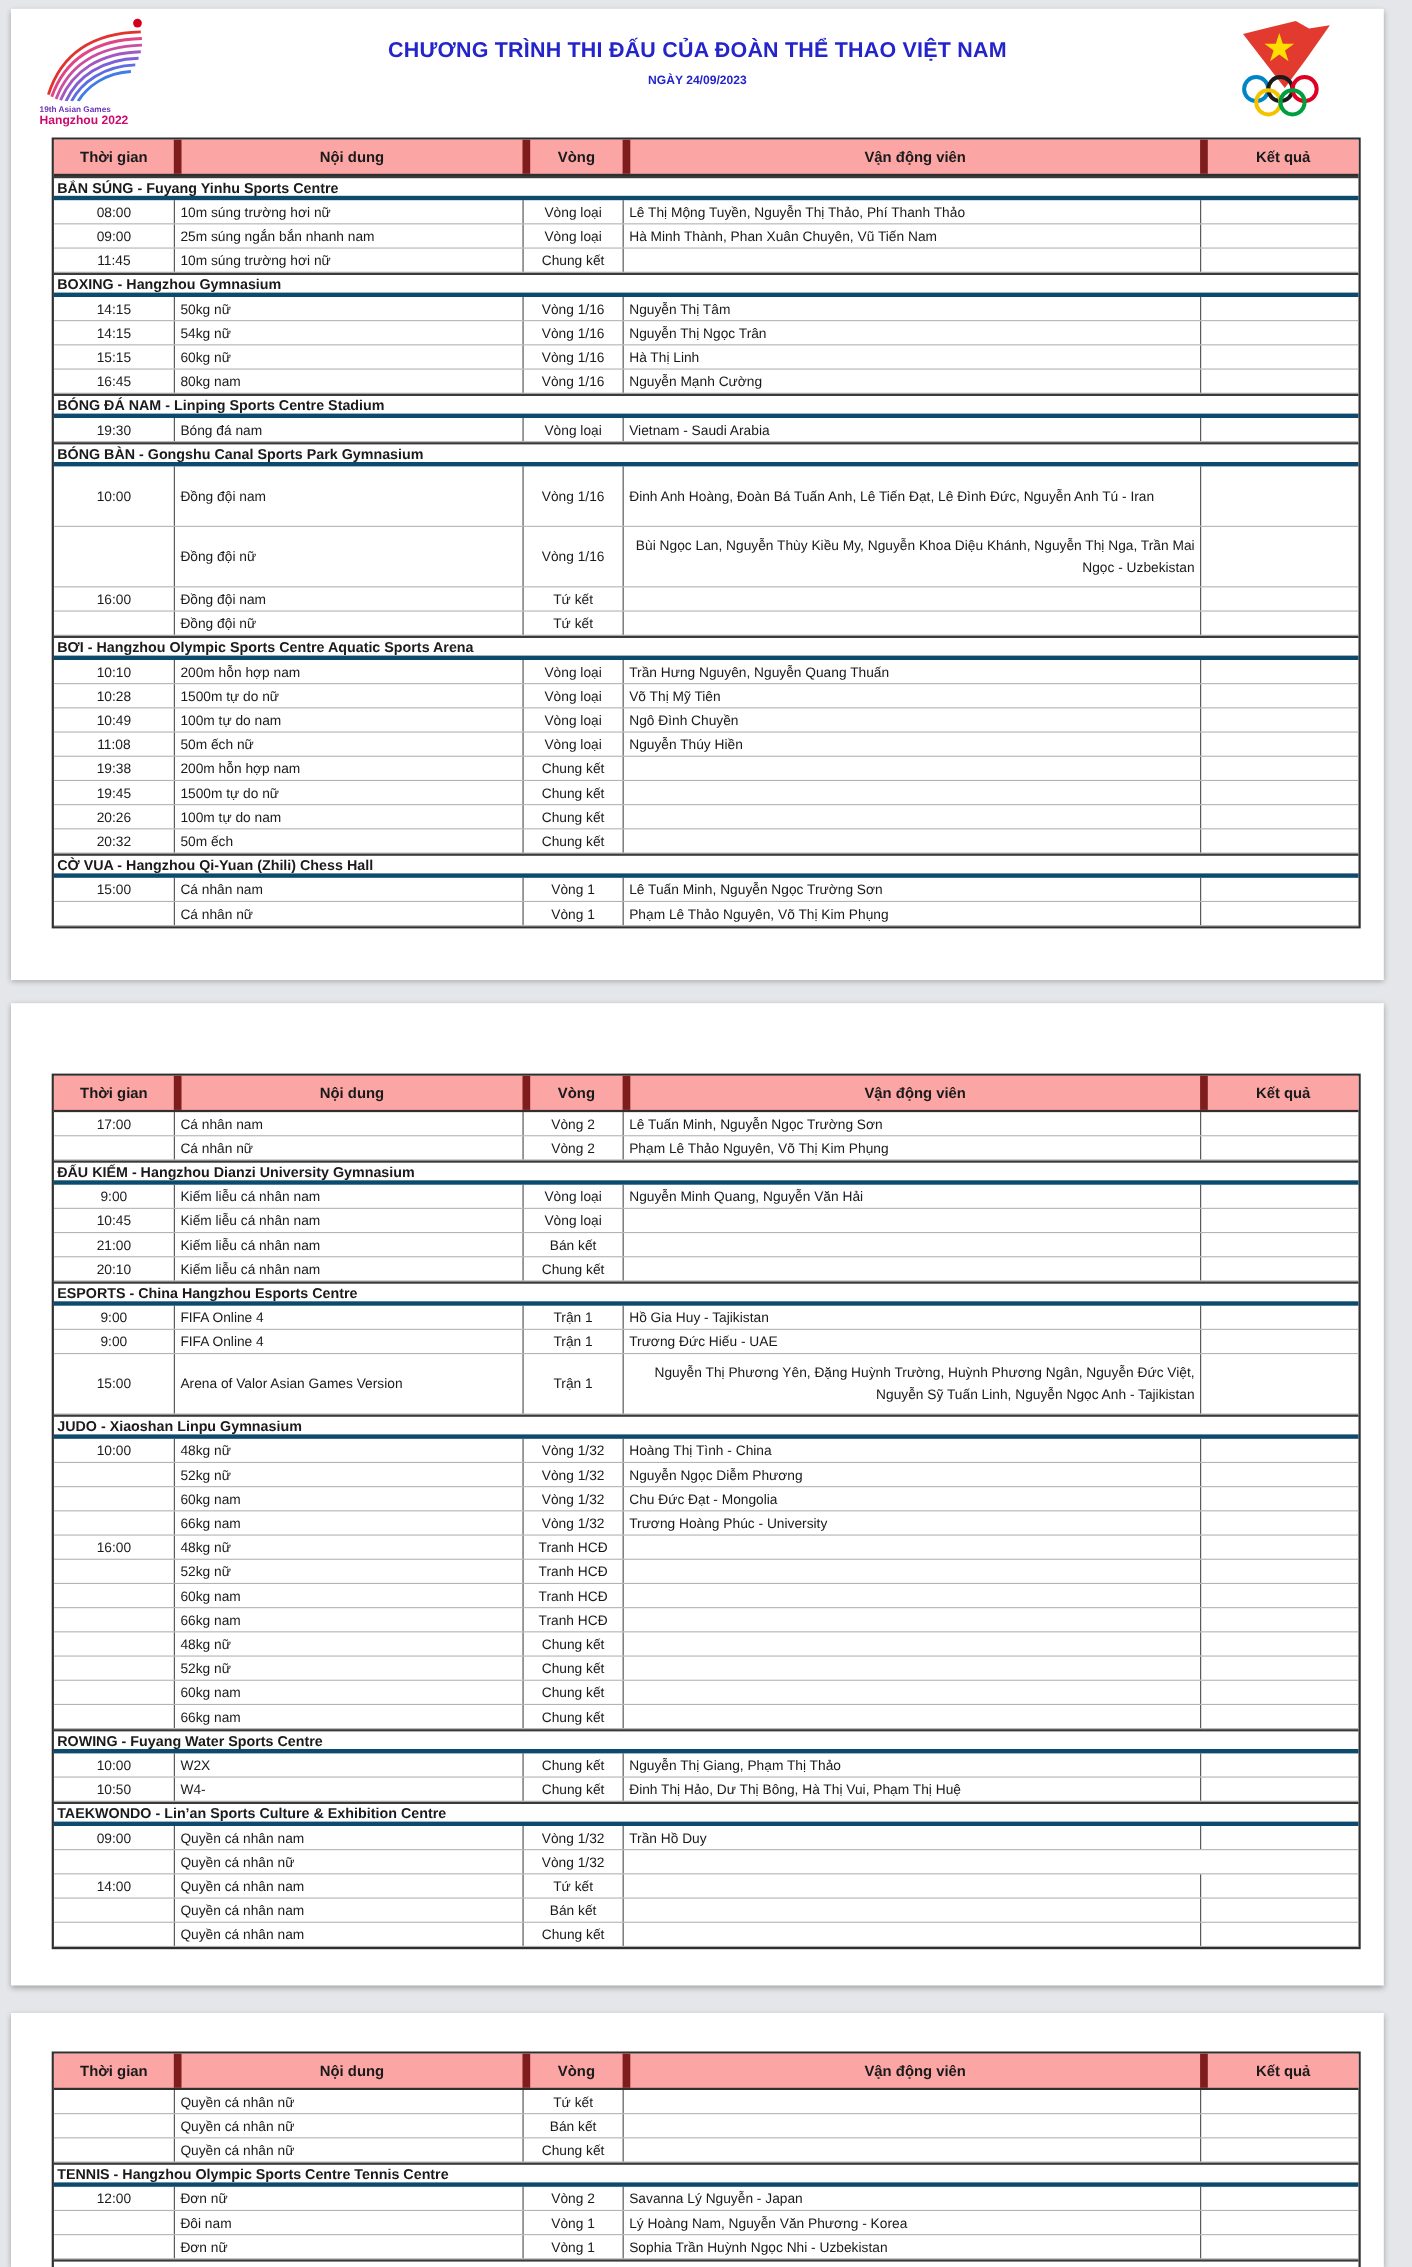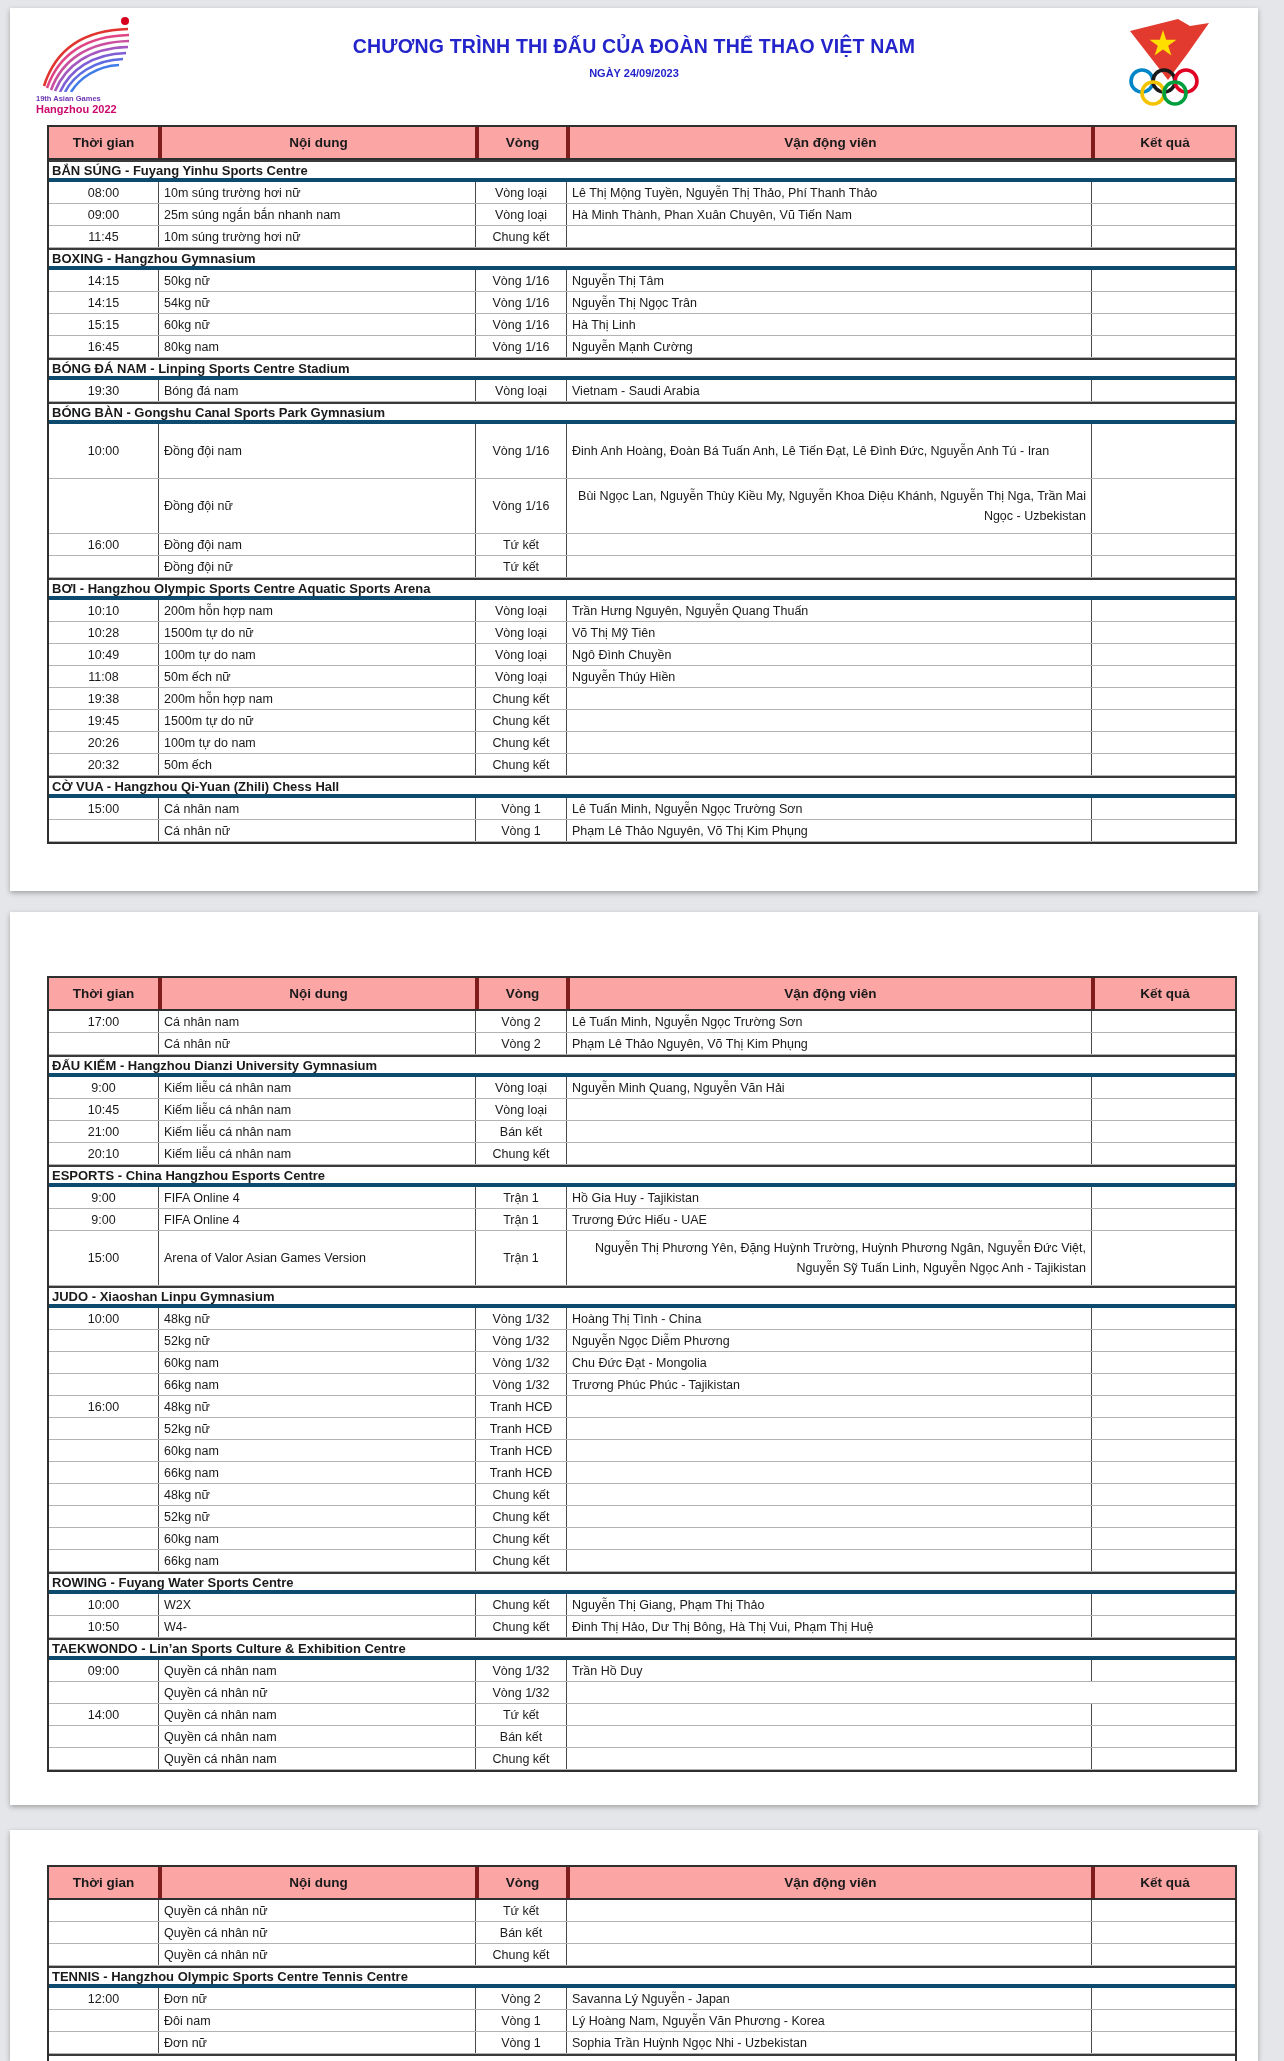--- a/index.html
+++ b/index.html
@@ -34,21 +34,21 @@
 
   
   .tablewrap{
     margin-left:37px;width:1190px;box-sizing:border-box;
     border:2px solid #2f2f2f;background:#fff;
   }
   .trow{display:grid;grid-template-columns:109px 317px 91px 525px 144px;box-sizing:border-box;}
   .thead{height:33px;background:#fca5a5;border-bottom:2px solid #2f2f2f;}
   .thead .cell{
     display:flex;align-items:center;justify-content:center;
-    font-weight:bold;font-size:13.5px;border-left:4px solid #7f1d1d;box-sizing:border-box;
+    font-weight:bold;font-size:13.5px;border-left:7px solid #7f1d1d;box-sizing:border-box;
   }
   .thead .cell:first-child{border-left:none;}
   .row{height:22px;border-bottom:1px solid #b3b3b3;text-align:right;}
   .row.tall{height:55px;}
   .row .cell{
     display:flex;align-items:center;font-size:12.5px;
     border-left:1px solid #4a4a4a;box-sizing:border-box;
     overflow:hidden;white-space:nowrap;
   }
   .row .cell:first-child{border-left:none;}
@@ -366,21 +366,21 @@
         <div class="cell c0"></div>
         <div class="cell c1">60kg nam</div>
         <div class="cell c2">Vòng 1/32</div>
         <div class="cell c3">Chu Đức Đạt - Mongolia</div>
         <div class="cell c4"></div>
       </div>
       <div class="trow row">
         <div class="cell c0"></div>
         <div class="cell c1">66kg nam</div>
         <div class="cell c2">Vòng 1/32</div>
-        <div class="cell c3">Trương Phúc Phúc - Tajikistan</div>
+        <div class="cell c3">Trương Hoàng Phúc - University</div>
         <div class="cell c4"></div>
       </div>
       <div class="trow row">
         <div class="cell c0">16:00</div>
         <div class="cell c1">48kg nữ</div>
         <div class="cell c2">Tranh HCĐ</div>
         <div class="cell c3"></div>
         <div class="cell c4"></div>
       </div>
       <div class="trow row">

